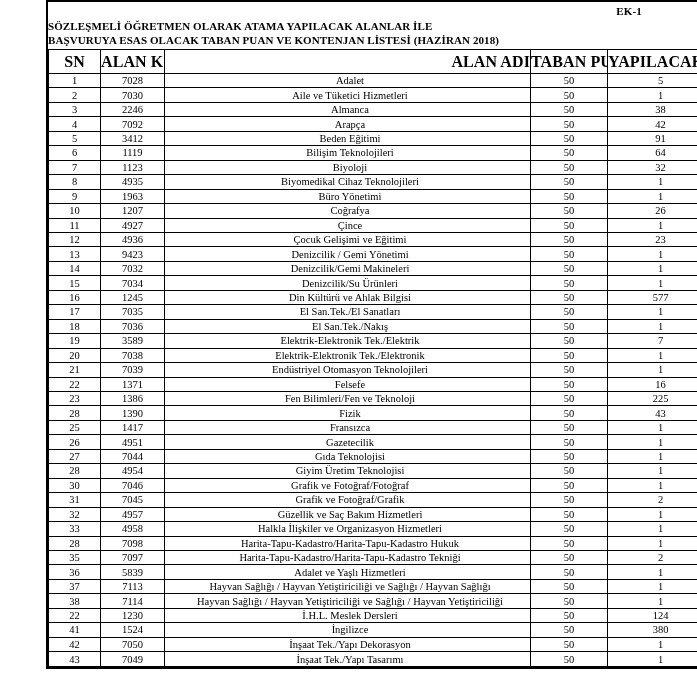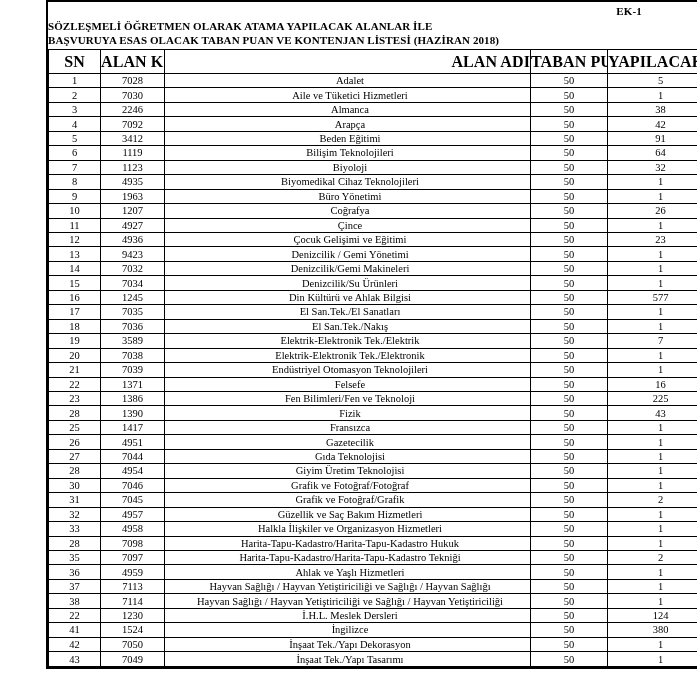--- a/index.html
+++ b/index.html
@@ -351,22 +351,22 @@
           </tr>
           <tr>
             <td>35</td>
             <td>7097</td>
             <td class="left">Harita-Tapu-Kadastro/Harita-Tapu-Kadastro Tekniği</td>
             <td>50</td>
             <td>2</td>
           </tr>
           <tr>
             <td>36</td>
-            <td>4959</td>
-            <td class="left">Ahlak ve Yaşlı Hizmetleri</td>
+            <td>5839</td>
+            <td class="left">Adalet ve Yaşlı Hizmetleri</td>
             <td>50</td>
             <td>1</td>
           </tr>
           <tr>
             <td>37</td>
             <td>7113</td>
             <td class="left">Hayvan Sağlığı / Hayvan Yetiştiriciliği ve Sağlığı / Hayvan Sağlığı</td>
             <td>50</td>
             <td>1</td>
           </tr>

